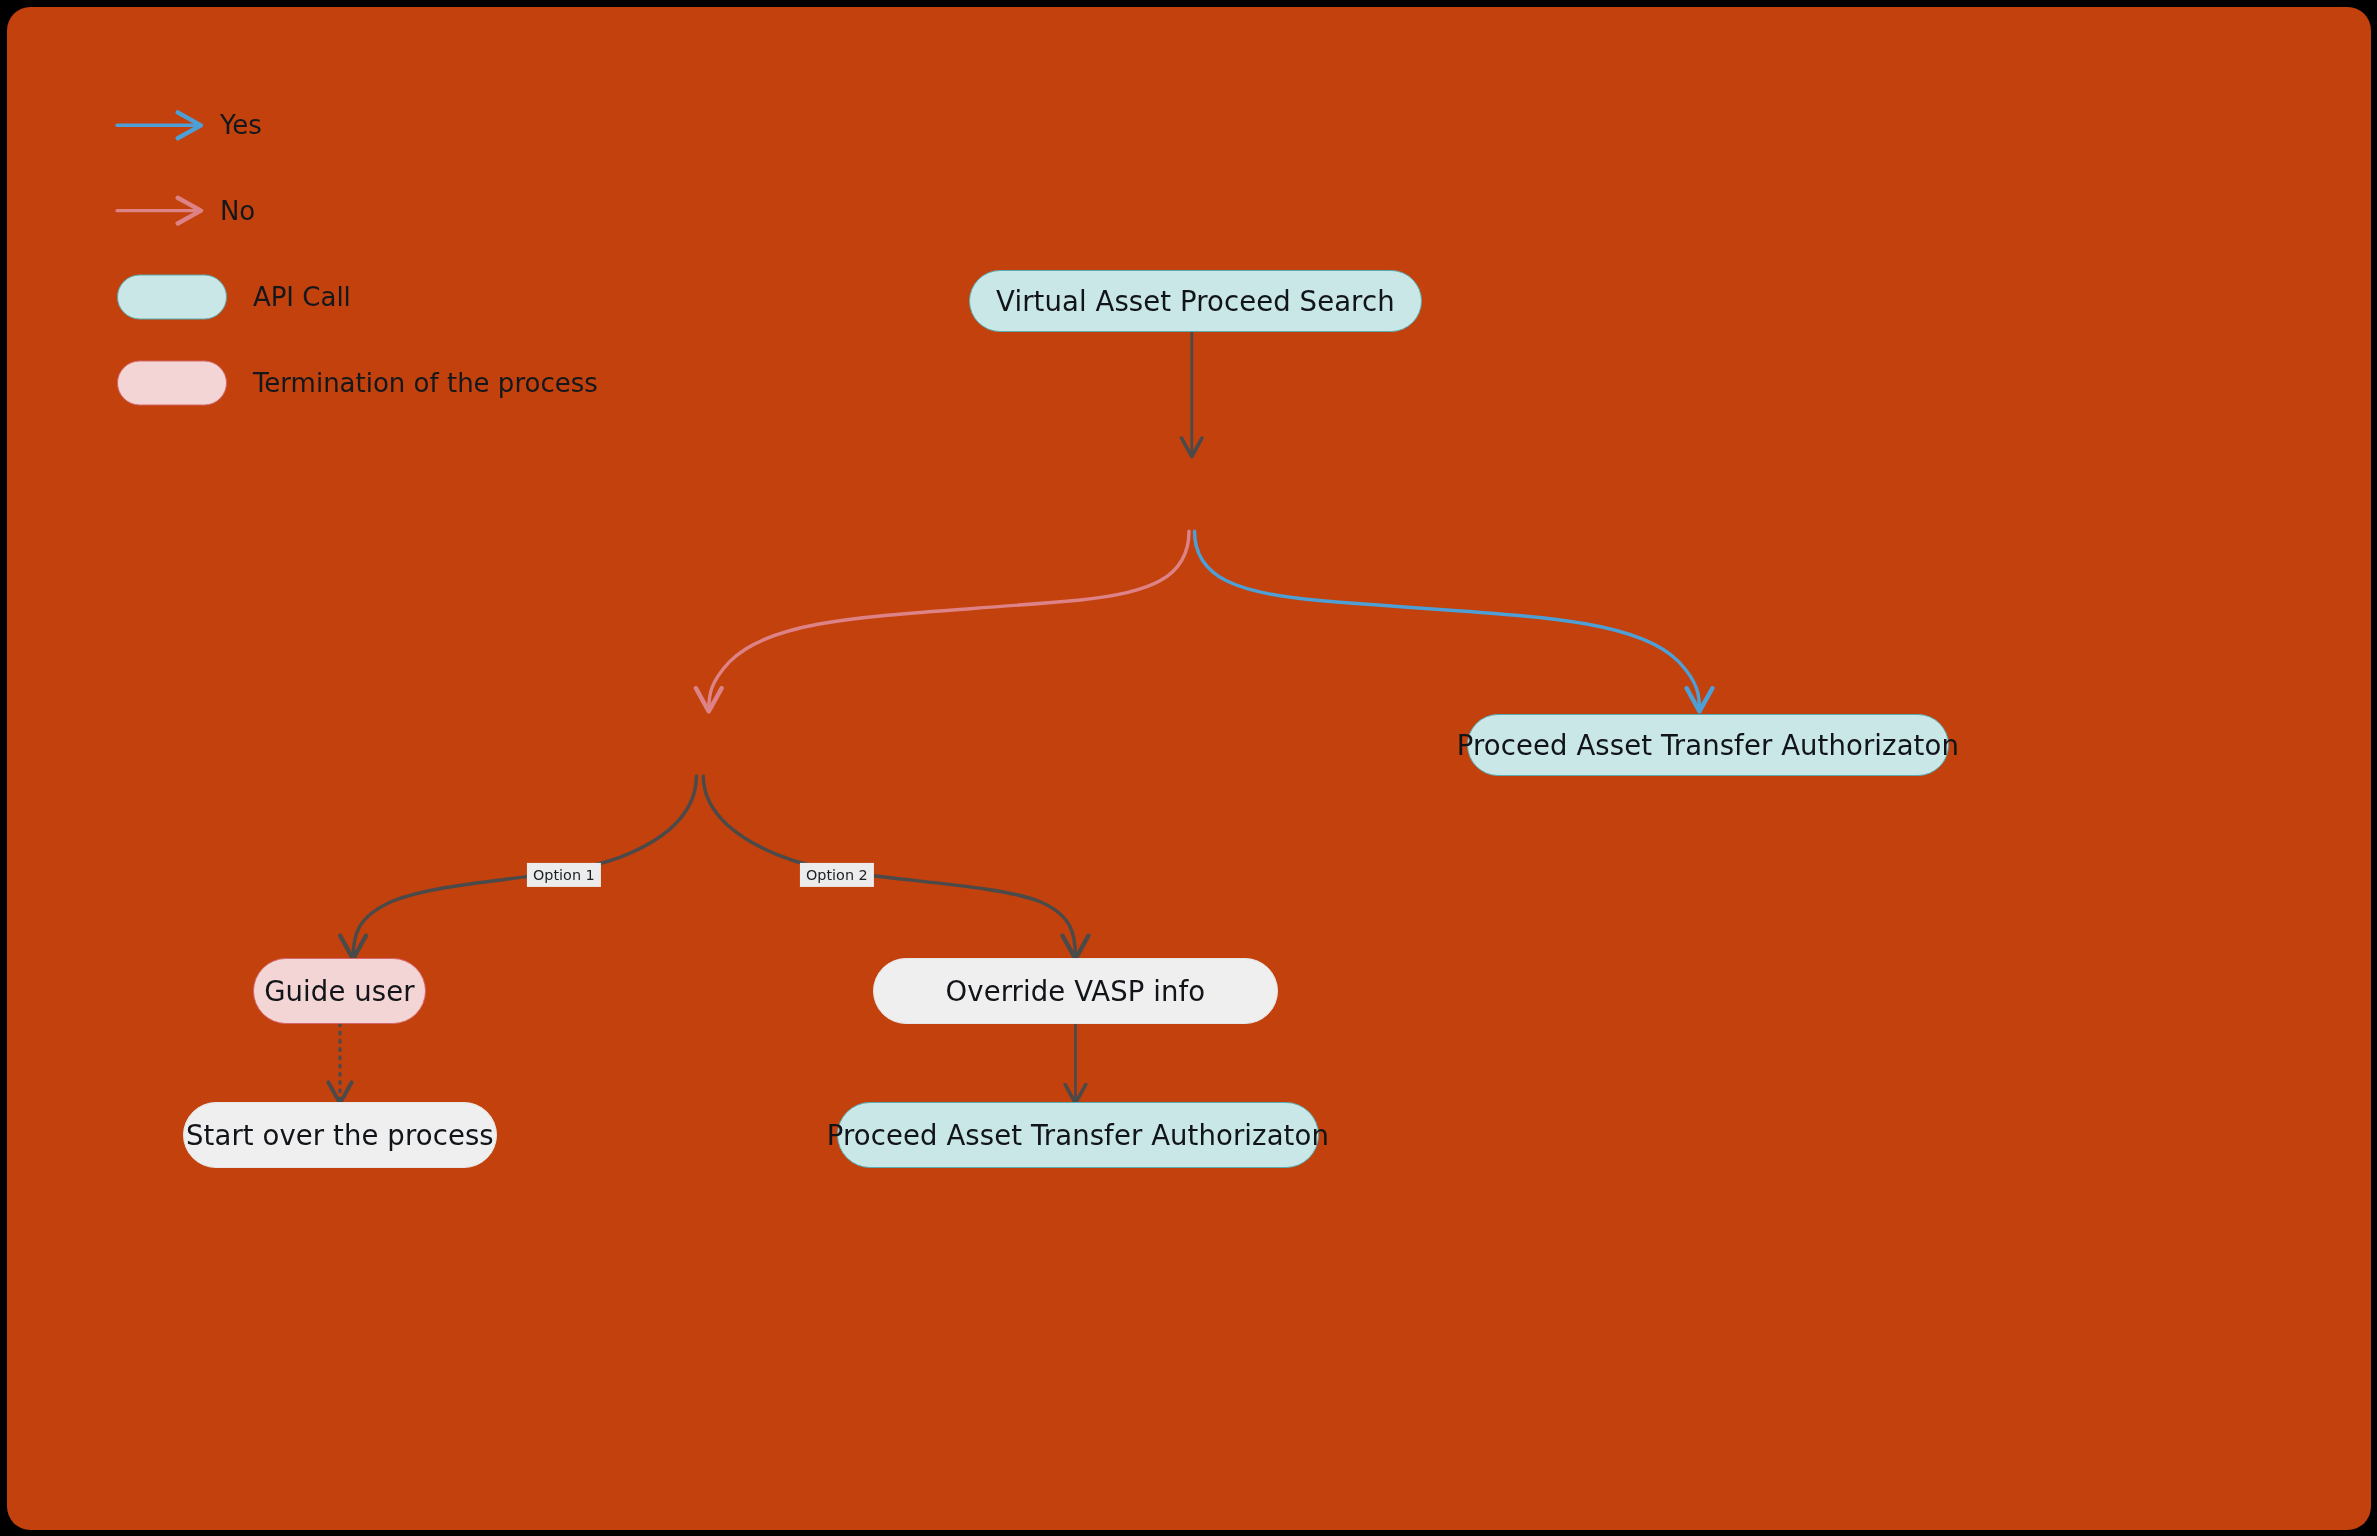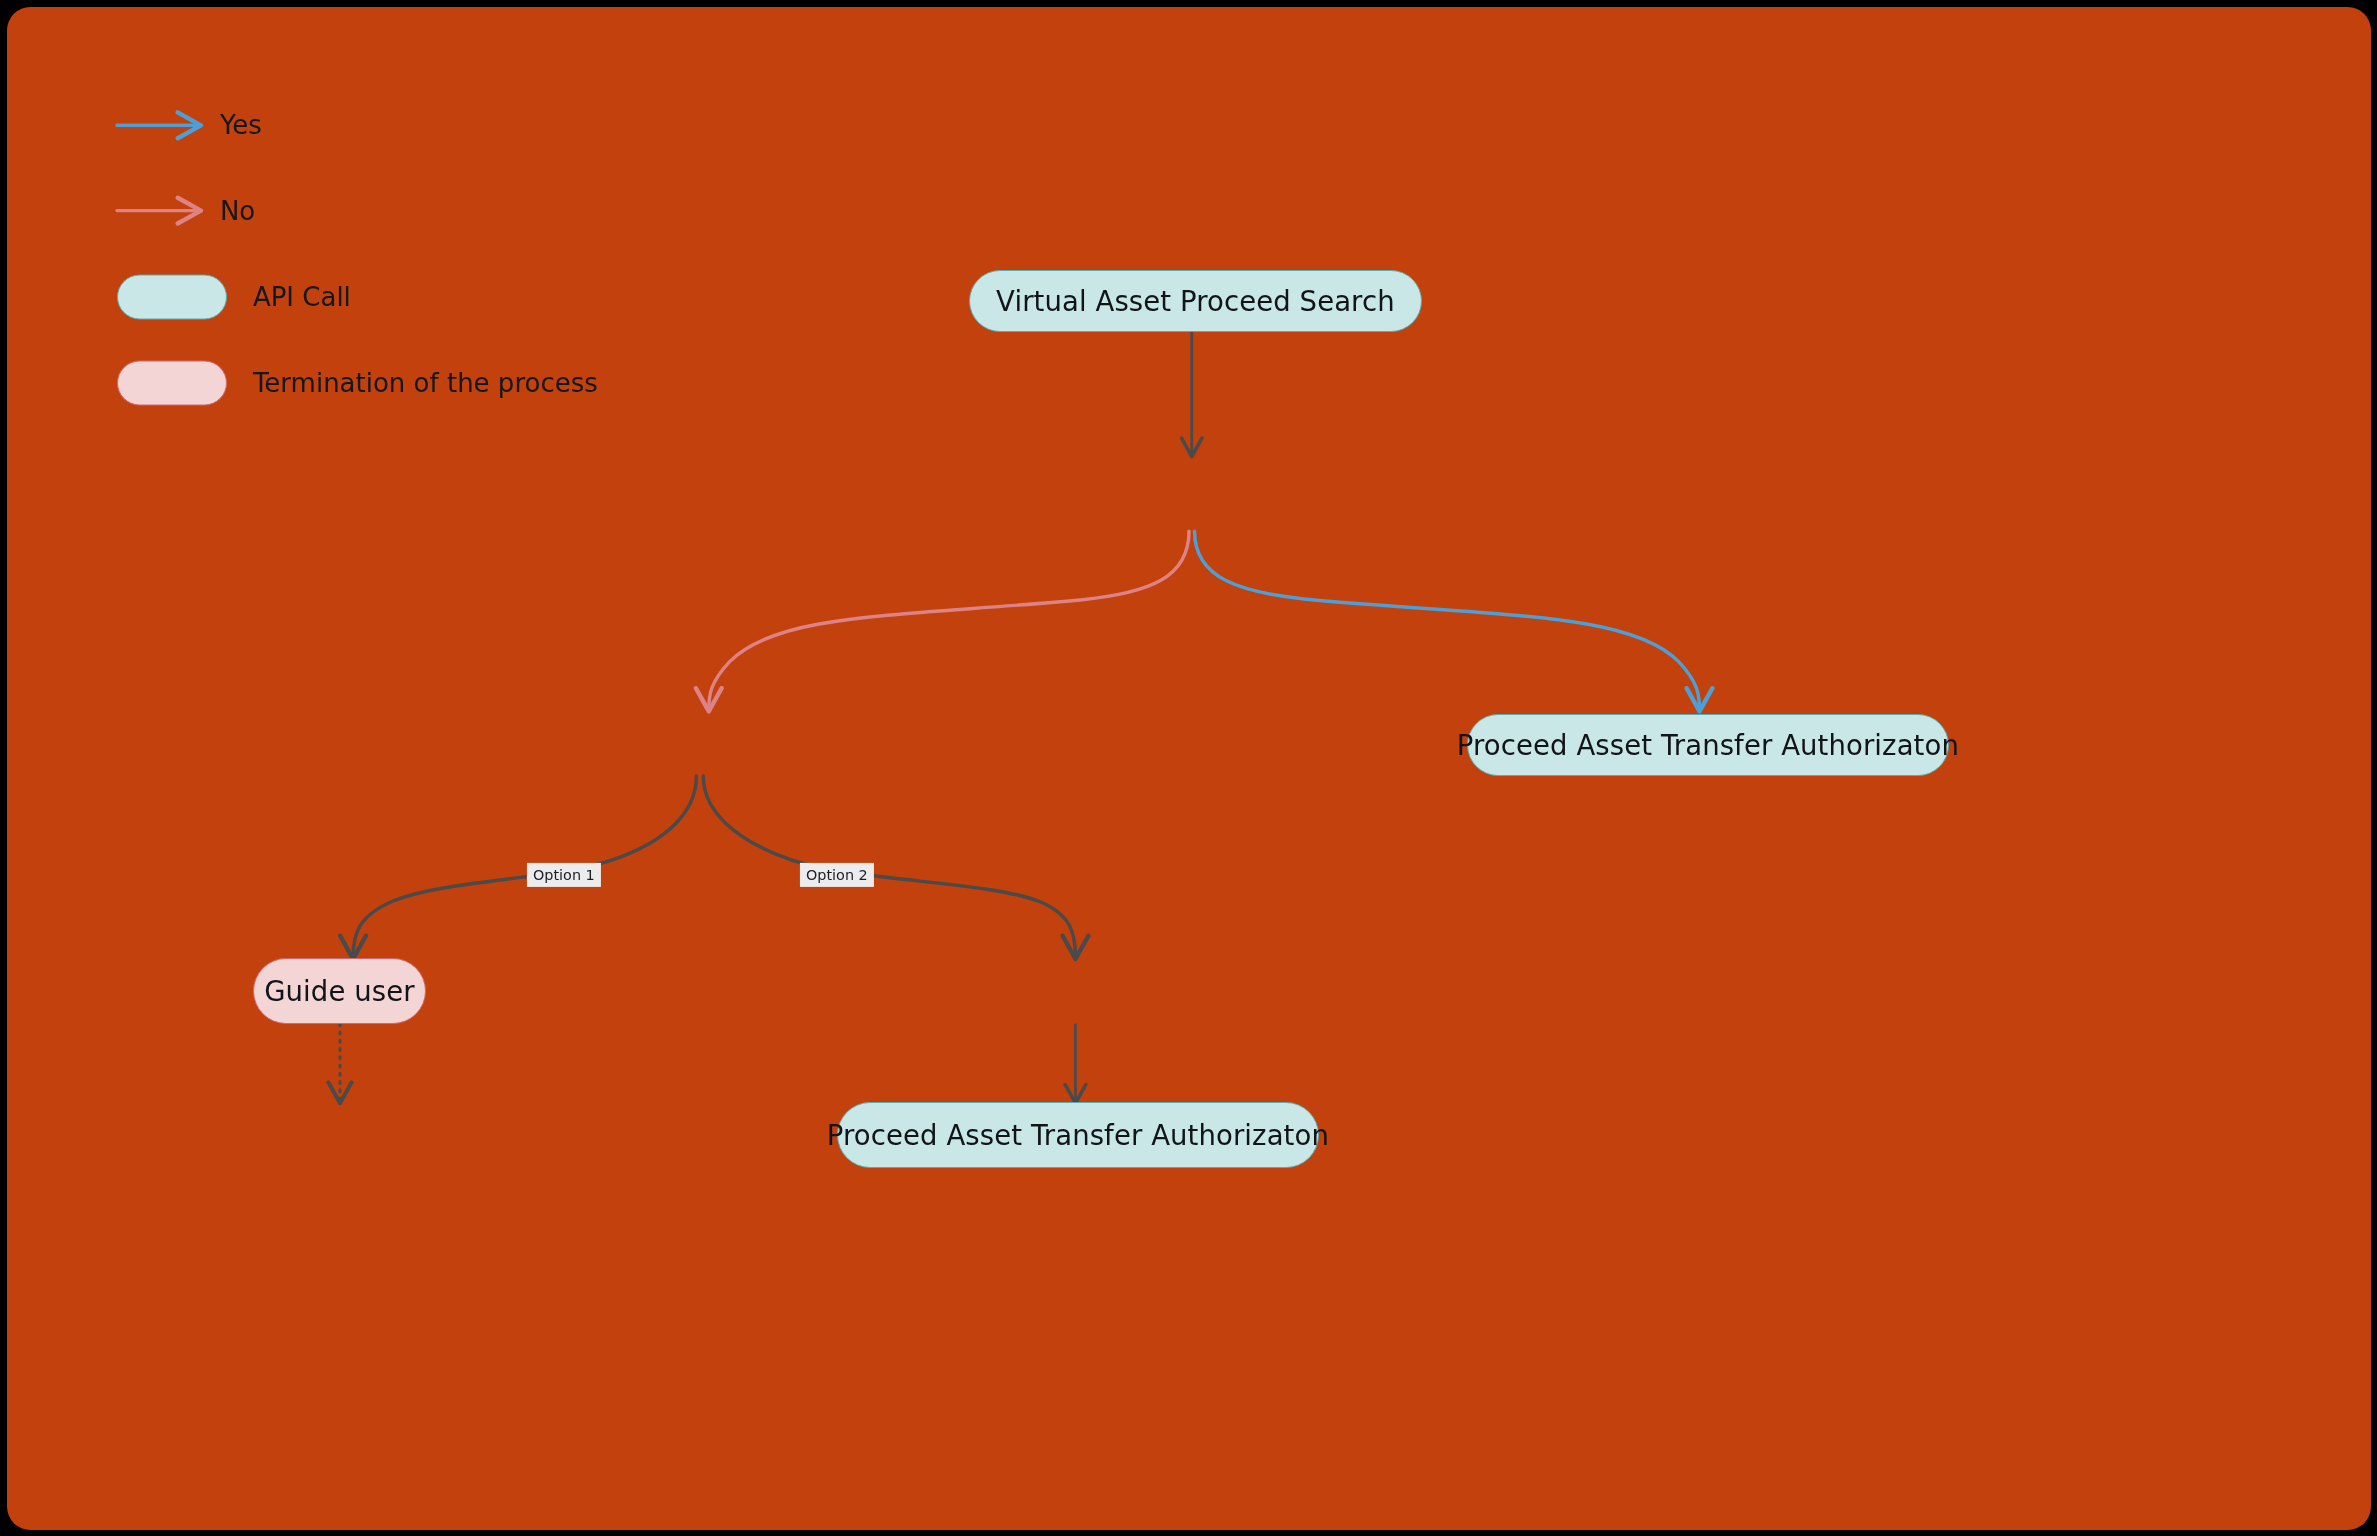--- a/index.html
+++ b/index.html
@@ -158,21 +158,23 @@
     <div class="legend-text" style="left:246px; top:376px;">Termination of the process</div>
 
     <div class="node api" style="left:962px; top:263px; width:453px; height:62px;">Virtual Asset Proceed Search</div>
 
 
 
     <div class="node api" style="left:1460px; top:707px; width:482px; height:62px;">Proceed Asset Transfer Authorizaton</div>
 
     <div class="node stop" style="left:246px; top:951px; width:173px; height:66px;">Guide user</div>
 
+    <div class="node plain" style="left:866px; top:951px; width:405px; height:66px;">Override VASP info</div>
 
+    <div class="node plain" style="left:176px; top:1095px; width:314px; height:66px;">Start over the process</div>
 
     <div class="node api" style="left:830px; top:1095px; width:482px; height:66px;">Proceed Asset Transfer Authorizaton</div>
 
     <div class="edge-label" style="left:557px; top:868px;">Option 1</div>
 
     <div class="edge-label" style="left:830px; top:868px;">Option 2</div>
 
   </div>
 </div>
 

